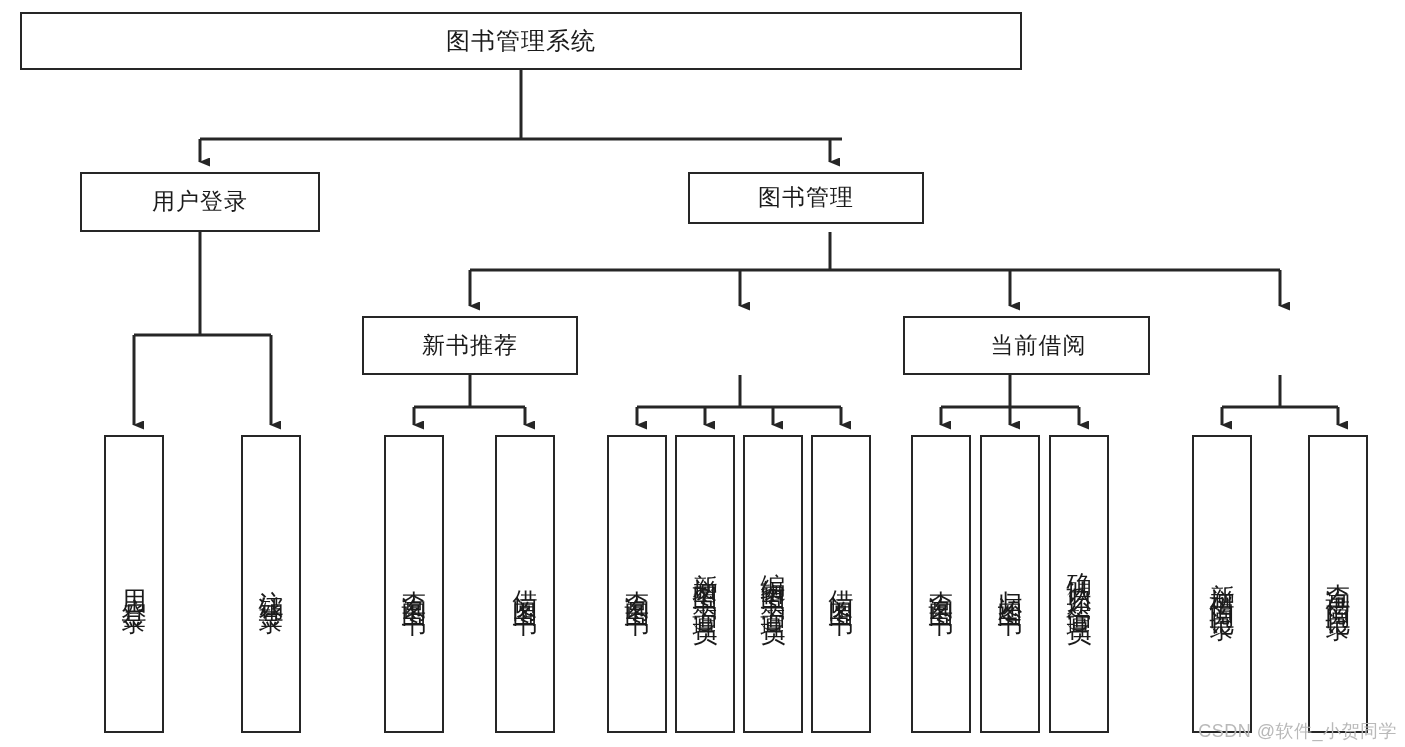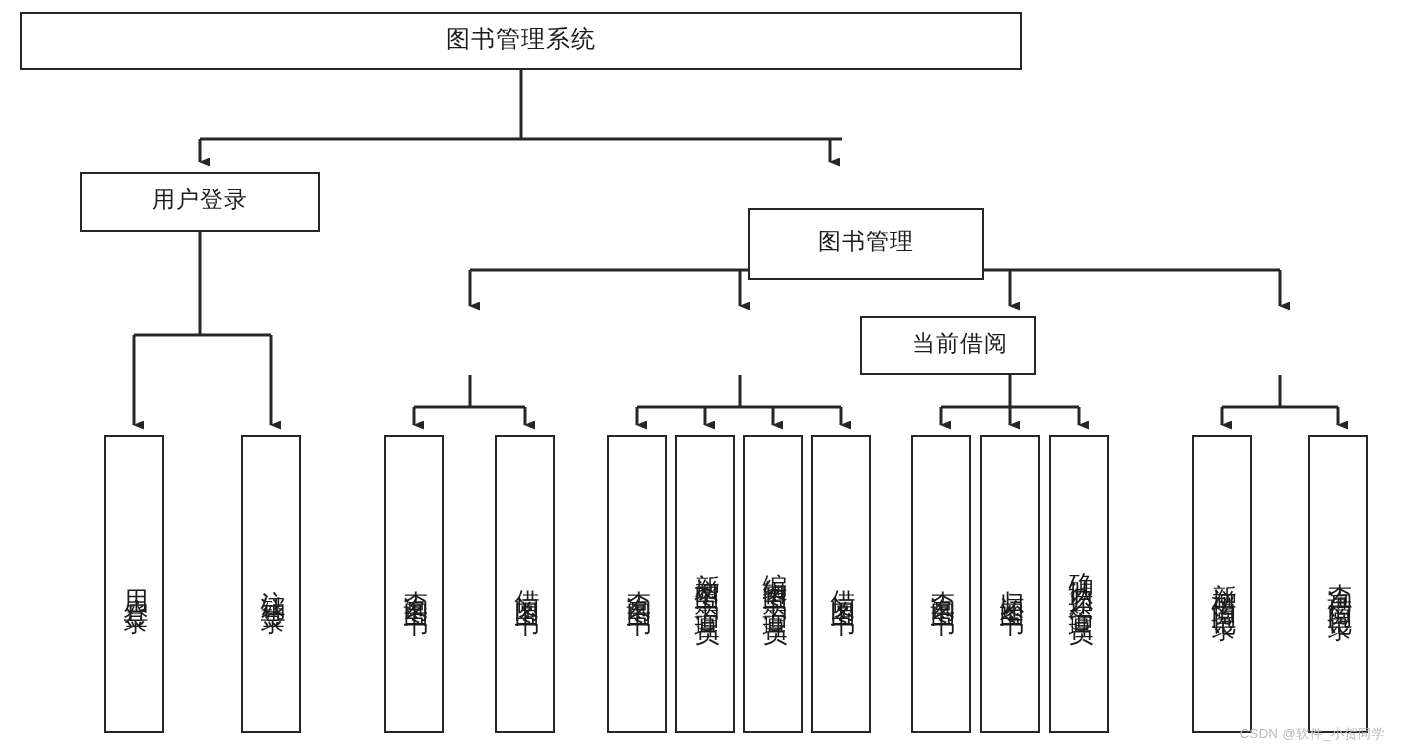--- a/index.html
+++ b/index.html
@@ -14,21 +14,20 @@
 
   .node{
     position:absolute;
     box-sizing:border-box;
     background:#ffffff;
     border:2.5px solid #262626;
     display:flex;
     align-items:center;
     justify-content:center;
     color:#1a1a1a;
-    font-family:Liberation Mono, monospace;
   }
   .node .lbl{
     display:block;
     text-align:center;
     line-height:1.18;
     white-space:nowrap;
   }
   
   .h-node .lbl{font-size:23px;letter-spacing:1px;}
   .root .lbl{font-size:24px;letter-spacing:1px;}
@@ -43,23 +42,23 @@
     writing-mode:vertical-rl;
     text-orientation:upright;
     font-size:25px;
     line-height:1.0;
     letter-spacing:7px;
     white-space:nowrap;
   }
 
   .watermark{
     position:absolute;
-    right:20px;
+    right:8px;
     bottom:4px;
-    font-size:13px;
+    font-size:18px;
     color:#b9b9b9;
     white-space:nowrap;
     letter-spacing:0.5px;
   }
 </style>
 </head>
 <body>
 
 <div id="stage">
 
@@ -113,25 +112,28 @@
     </g>
   </svg>
 
   <div class="node h-node root" style="left:20px;top:12px;width:1002px;height:58px;">
     <span class="lbl">图书管理系统</span>
   </div>
 
   <div class="node h-node" style="left:80px;top:172px;width:240px;height:60px;">
     <span class="lbl">用户登录</span>
   </div>
-  <div class="node h-node" style="left:748px;top:172px;width:236px;height:72px;margin-top:36px;">
+  <div class="node h-node" style="left:688px;top:172px;width:236px;height:52px;">
     <span class="lbl">图书管理</span>
   </div>
 
-  <div class="node h-node" style="left:860px;top:316px;width:176px;height:59px;padding-left:24px;">
+  <div class="node h-node" style="left:362px;top:316px;width:216px;height:59px;">
+    <span class="lbl">新书推荐</span>
+  </div>
+  <div class="node h-node" style="left:903px;top:316px;width:247px;height:59px;padding-left:24px;">
     <span class="lbl">当前借阅</span>
   </div>
 
   <div class="node v-node" style="left:104px;top:435px;width:60px;height:298px;">
     <span class="lbl">用户登录</span>
   </div>
   <div class="node v-node" style="left:241px;top:435px;width:60px;height:298px;">
     <span class="lbl">注销登录</span>
   </div>
 

